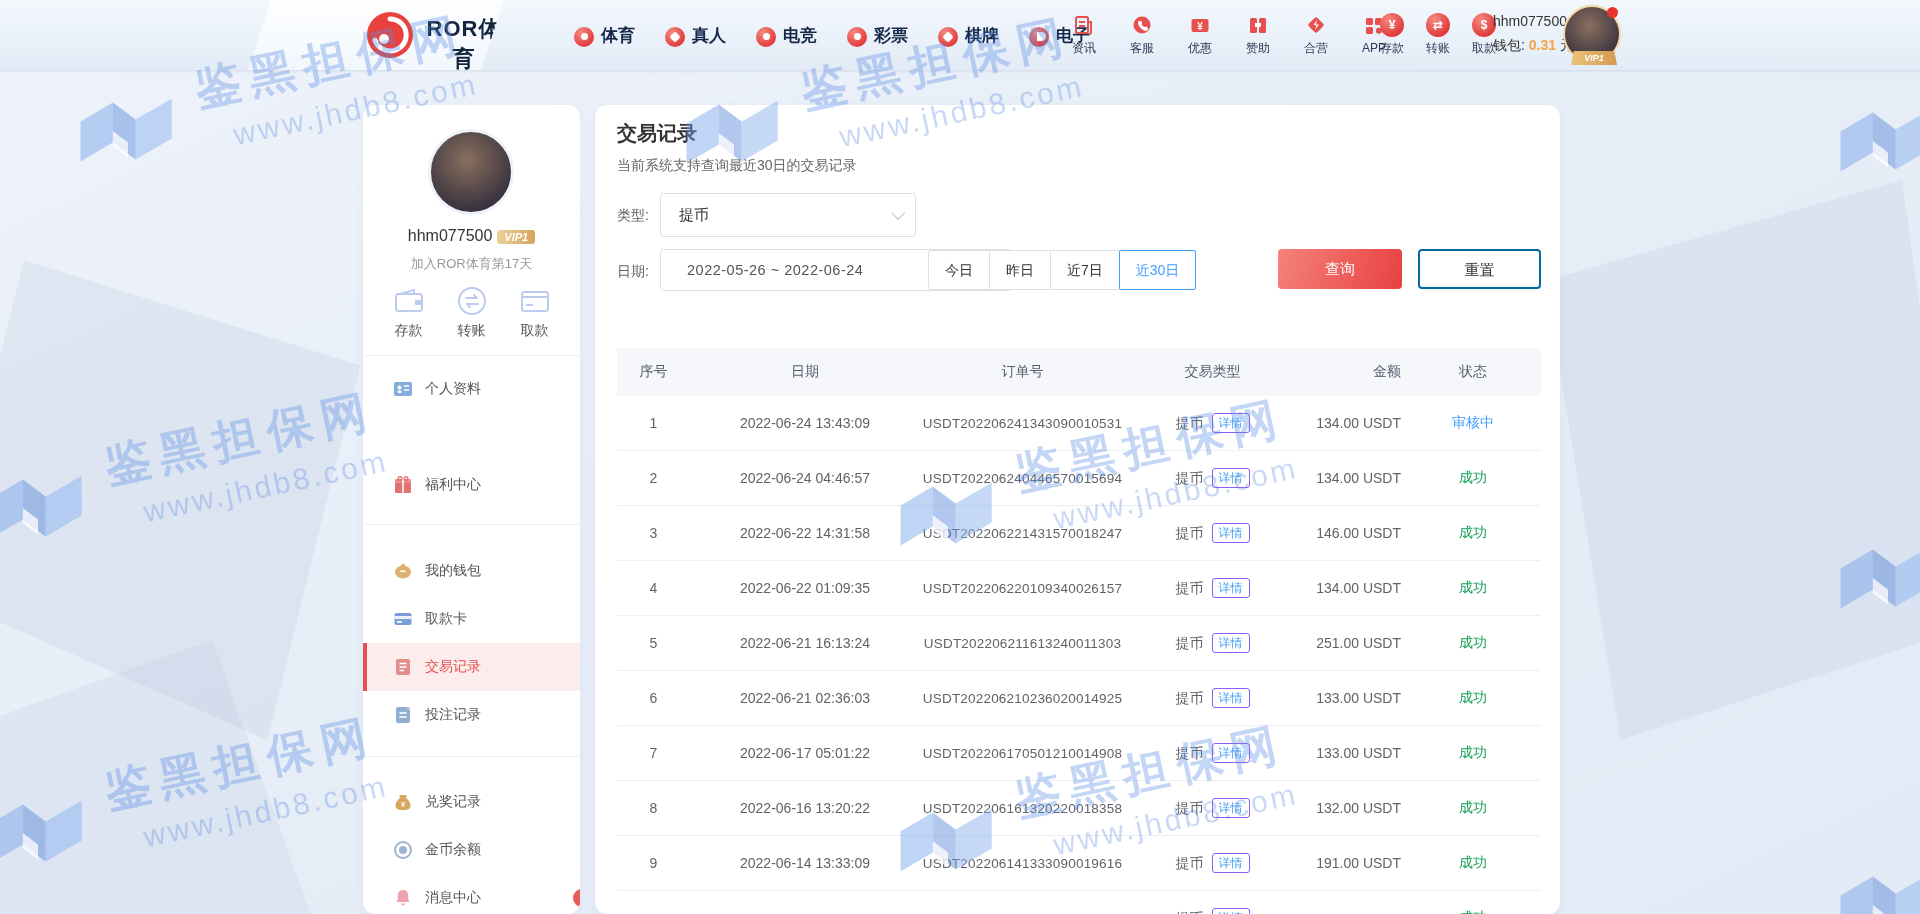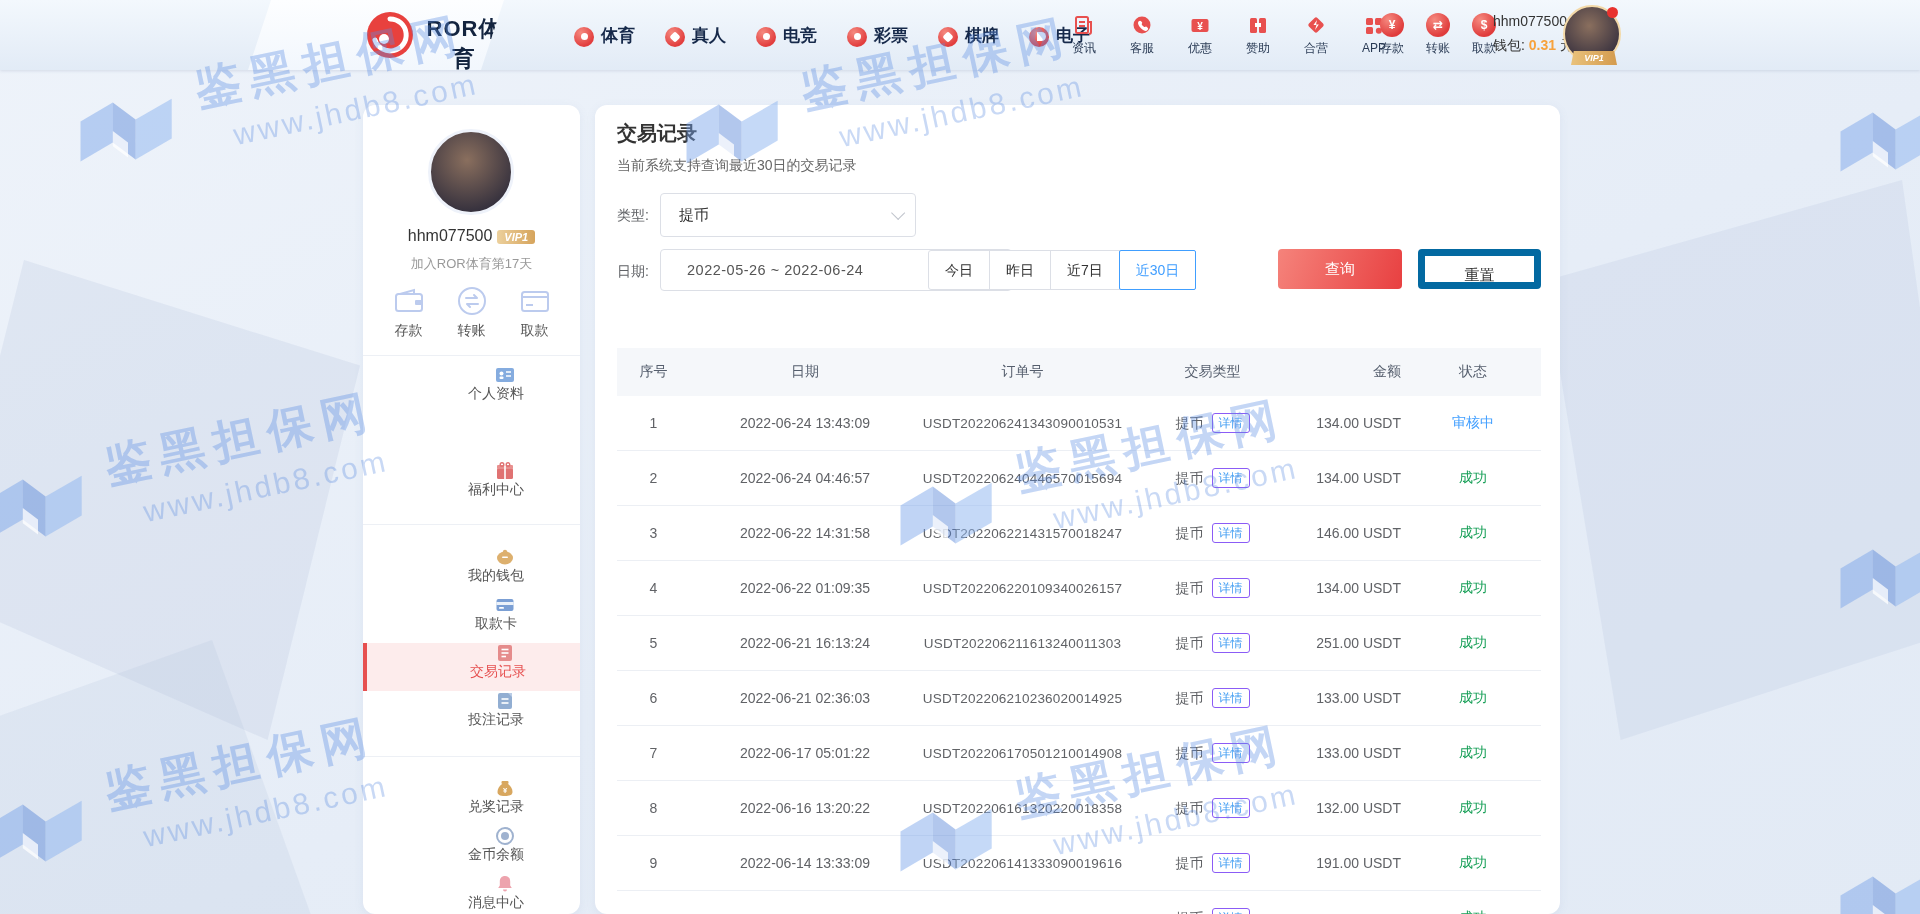--- a/index.html
+++ b/index.html
@@ -77,21 +77,21 @@
   .sb-name { font-size:16px; color:#333; }
   .vip-badge { display:inline-block; margin-left:5px; padding:1px 7px; border-radius:3px;
                background:linear-gradient(90deg,#ecd09c,#d6a45c); color:#fff; font-size:11px; font-style:italic; font-weight:bold; }
   .sb-join { position:absolute; left:0; top:150px; width:100%; text-align:center; font-size:13px; color:#999; }
   .sb-quick { position:absolute; left:0; top:172px; width:100%; display:flex; justify-content:space-around; padding:0 14px; }
   .sb-q-item { display:flex; flex-direction:column; align-items:center; gap:5px; cursor:pointer; padding-top:8px; }
   .sb-q-item svg { width:32px; height:32px; }
   .sb-q-label { font-size:14px; color:#555; }
   .sb-divider { position:absolute; left:0; width:100%; height:1px; background:#edf0f5; }
 
-  .menu-item { position:absolute; left:0; width:254px; height:48px; display:flex; align-items:center; cursor:pointer;flex-direction:column; }
+  .menu-item { position:absolute; left:0; width:254px; height:48px; display:flex; align-items:center; cursor:pointer; }
   .menu-item .mi-icon { margin-left:30px; width:20px; height:20px; flex:0 0 auto; }
   .menu-item .mi-label { margin-left:12px; font-size:14px; color:#555; }
   .menu-item.active { background:#fdecec; border-left:4px solid #e65050; }
   .menu-item.active .mi-icon { margin-left:26px; }
   .menu-item.active .mi-label { color:#e65050; }
   .mi-badge { margin-left:auto; margin-right:18px; min-width:26px; height:18px; border-radius:9px; background:#e85b5b;
               color:#fff; font-size:11px; line-height:18px; text-align:center; padding:0 4px; }
 
   
   .m-title { position:absolute; left:22px; top:15px; font-size:20px; font-weight:600; color:#333; }
@@ -107,21 +107,21 @@
   .date-box .date-val { margin-left:26px; font-size:14.5px; color:#555; letter-spacing:0.5px; }
   .date-box svg { margin-left:auto; margin-right:13px; width:17px; height:17px; }
 
   .range-group { position:absolute; left:333px; top:145px; height:40px; display:flex; }
   .range-btn { height:40px; padding:0 16px; background:#fff; border:1px solid #dcdfe6; margin-left:-1px;
                font-size:14px; color:#333; line-height:38px; cursor:pointer; }
   .range-btn:first-child { margin-left:0; border-radius:3px 0 0 3px; }
   .range-btn.active { border:1px solid #409eff; color:#409eff; z-index:2; position:relative; border-radius:2px; }
   .btn { position:absolute; top:144px; height:40px; border-radius:4px; font-size:15px; text-align:center; line-height:40px; cursor:pointer; }
   .btn-query { left:683px; width:124px; background:linear-gradient(110deg,#f5837b,#e84041); color:#fff; }
-  .btn-reset { left:823px; width:123px; background:#fff; border:7px solid #0369a1; color:#333; line-height:38px; }
+  .btn-reset { left:823px; width:123px; background:#fff; border:2px solid #0369a1; color:#333; line-height:38px; }
 
   
   .table { position:absolute; left:22px; top:243px; width:924px; }
   .thead,.trow { display:grid; grid-template-columns:73px 230px 205px 175px 105px 136px; align-items:center; }
   .thead { height:48px; background:#f5f7fa; font-size:14px; color:#555e6d; }
   .trow { height:55px; border-bottom:1px solid #eceff4; font-size:14px; color:#606266; }
   .td,.th { text-align:center; white-space:nowrap; overflow:visible; }
   .c-amount { text-align:right; padding-right:4px; }
   .c-order { font-size:13.5px; letter-spacing:0.2px; }
   .detail-btn { display:inline-block; margin-left:8px; padding:2px 6px; border:1px solid #8b5cf6; border-radius:3px;

